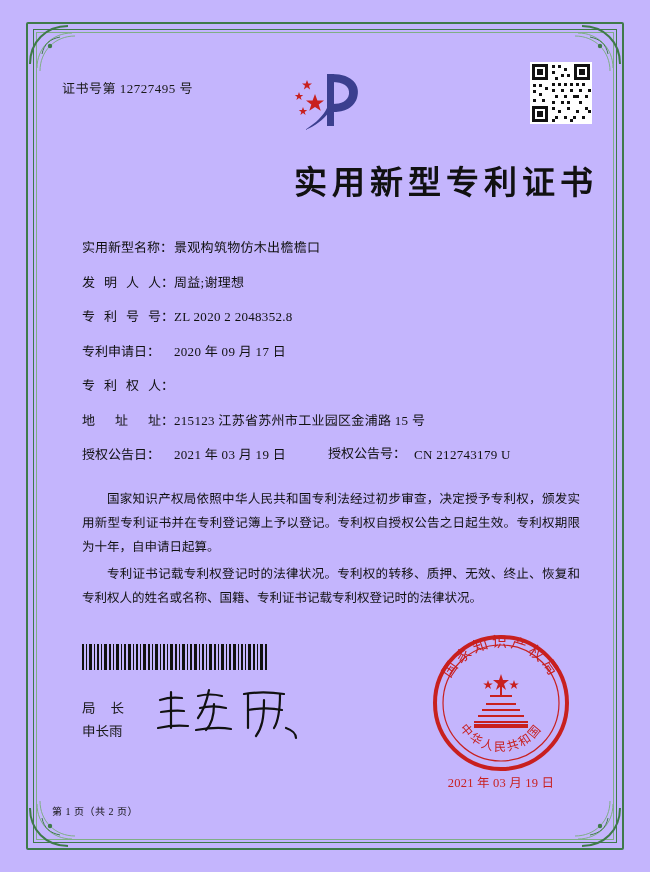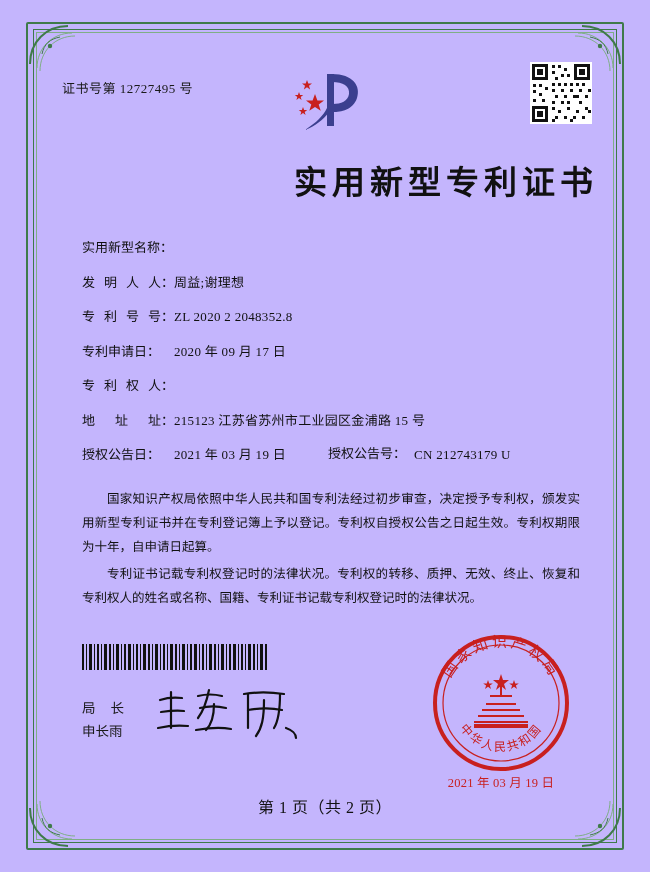--- a/index.html
+++ b/index.html
@@ -213,22 +213,21 @@
     color: #c8201f;
     letter-spacing: 0.2px;
   }
 
   
   .footer {
     position: absolute;
     left: 0;
     right: 0;
     bottom: 6px;
-    text-align: center;
-    font-size: 16px;
+    font-size: 10px;
     color: #111;
     letter-spacing: 0.5px;
   }
 </style>
 </head>
 <body>
 
 <div class="page">
 
   <div class="border-outer"></div>
@@ -356,20 +355,21 @@
         </svg>
       </div>
     </div>
 
     <div class="doc-title">实用新型专利证书</div>
 
     <div class="fields">
 
       <div class="field-row">
         <span class="field-label">实用新型名称：</span>
+        <span class="field-value">景观构筑物仿木出檐檐口</span>
       </div>
 
       <div class="field-row">
         <span class="field-label spread">
           <span>发</span>
           <span>明</span>
           <span>人</span>
           <span>人：</span>
         </span>
         <span class="field-value">周益;谢理想</span>

